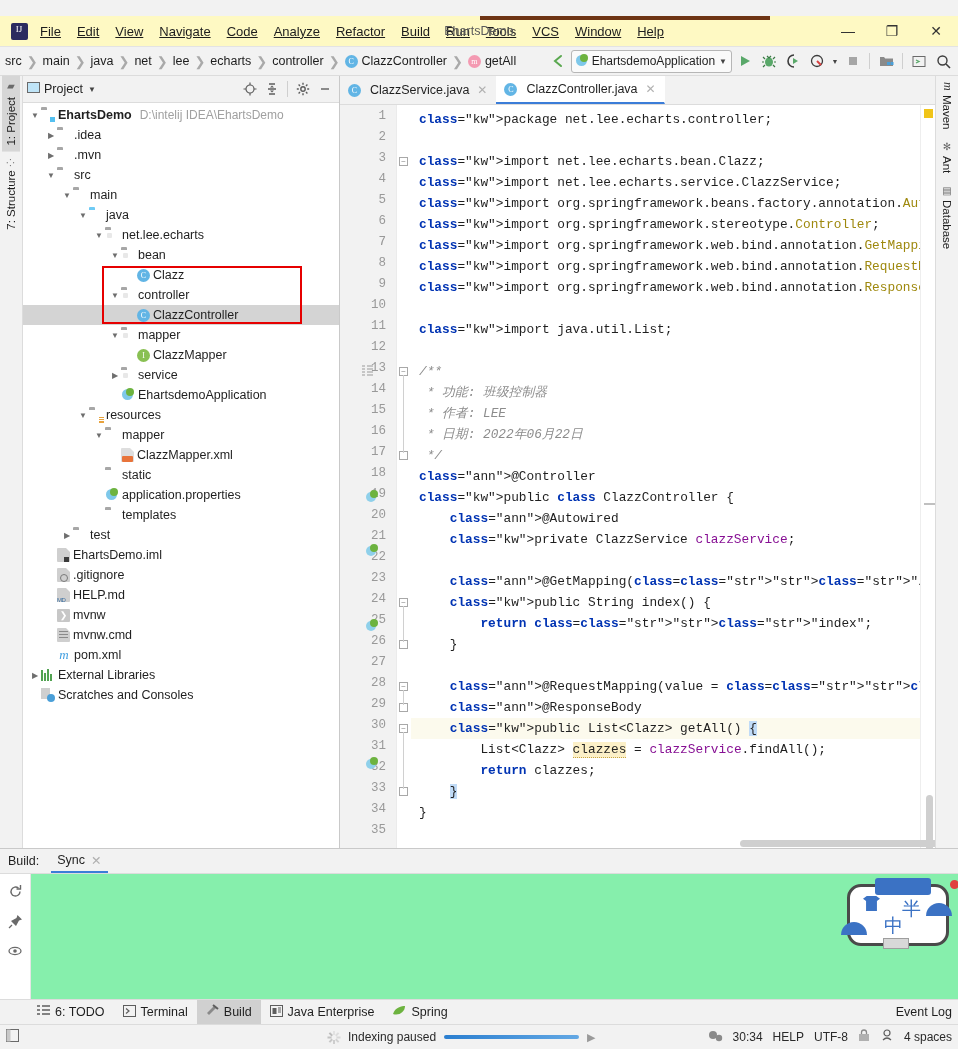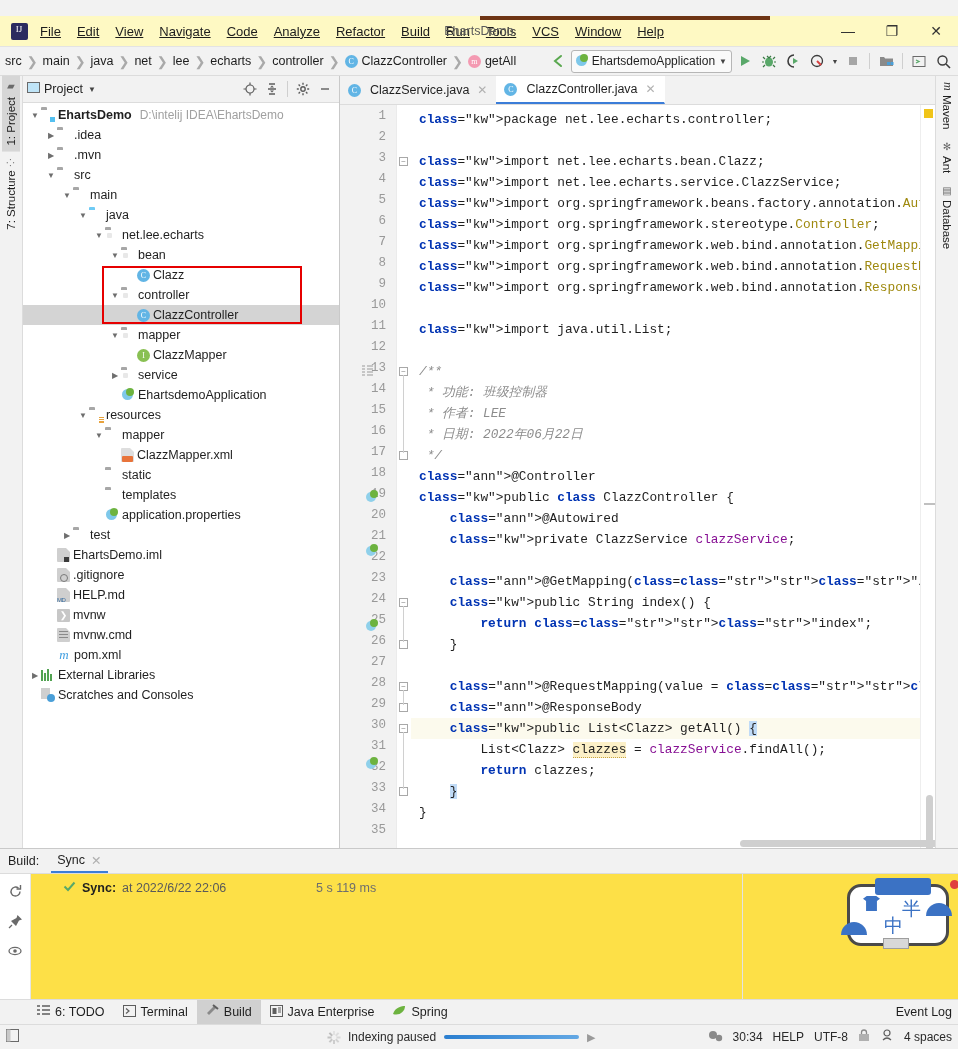--- a/index.html
+++ b/index.html
@@ -117,21 +117,21 @@
   .squig{border-bottom:1.5px dotted #c7a441;}
   .foldmark{position:absolute;left:2px;width:9px;height:9px;border:1px solid #a8a8a8;background:#fff;color:#8a8a8a;font-size:8px;line-height:7px;text-align:center;box-sizing:border-box;}
   .foldline{position:absolute;left:6px;width:1px;background:#d0d0d0;}
   .marker-col{width:14px;flex:none;background:#fff;position:relative;border-left:1px solid #eee;}
   .mk{position:absolute;right:2px;width:9px;height:9px;}
   .hscroll{position:absolute;left:60px;right:20px;bottom:0;height:8px;}
   .hscroll i{position:absolute;left:340px;width:390px;height:7px;background:#cfcfcf;border-radius:4px;display:block;}
   .vscroll{position:absolute;right:2px;width:7px;background:#cfcfcf;border-radius:4px;}
 
   
-  .buildpanel{height:150px;background:#fde047;border-top:1px solid #c9c9c9;display:flex;flex-direction:column;}
+  .buildpanel{height:150px;background:#86efac;border-top:1px solid #c9c9c9;display:flex;flex-direction:column;}
   .bp-head{height:24px;display:flex;align-items:center;background:#f2f2f2;border-bottom:1px solid #dcdcdc;padding-left:8px;gap:12px;}
   .bp-head .t{font-size:12.5px;}
   .bp-tab{display:flex;align-items:center;gap:6px;padding:3px 6px;border-bottom:2px solid #3b7dd8;font-size:12.5px;}
   .bp-body{flex:1;display:flex;min-height:0;}
   .bp-strip{width:30px;background:#fff;border-right:1px solid #e5e5e5;display:flex;flex-direction:column;align-items:center;gap:12px;padding-top:8px;}
   .bp-sico{width:18px;height:18px;color:#6a6a6a;display:flex;align-items:center;justify-content:center;font-size:13px;}
   .bp-tree{flex:1;padding:6px 0 0 32px;font-size:12.5px;border-right:1px solid #e3e3e3;position:relative;}
   .bp-right{width:215px;}
   .sync-row{display:flex;align-items:center;gap:6px;}
   .dur{position:absolute;left:285px;color:#6e6e6e;}
@@ -442,27 +442,27 @@
             <span class="fileico xmlr"></span>
             <span class="tlabel">ClazzMapper.xml</span>
           </div>
           <div class="trow" style="padding-left: 70px;">
             <span class="arrow"></span>
             <span class="ficon"><span class="folder"></span></span>
             <span class="tlabel">static</span>
           </div>
           <div class="trow" style="padding-left: 70px;">
             <span class="arrow"></span>
+            <span class="spring"></span>
+            <span class="tlabel">application.properties</span>
+          </div>
+          <div class="trow" style="padding-left: 70px;">
+            <span class="arrow"></span>
             <span class="ficon"><span class="folder"></span></span>
             <span class="tlabel">templates</span>
-          </div>
-          <div class="trow" style="padding-left: 70px;">
-            <span class="arrow"></span>
-            <span class="spring"></span>
-            <span class="tlabel">application.properties</span>
           </div>
           <div class="trow" style="padding-left: 38px;">
             <span class="arrow">▶</span>
             <span class="ficon"><span class="folder"></span></span>
             <span class="tlabel">test</span>
           </div>
           <div class="trow" style="padding-left: 22px;">
             <span class="arrow"></span>
             <span class="fileico iml"></span>
             <span class="tlabel">EhartsDemo.iml</span>
@@ -672,32 +672,20 @@
               <path d="M4 11 L1 14" stroke="#6a6a6a" stroke-width="1.3"></path>
             </svg>
         </div>
         <div class="bp-sico">
           <svg width="15" height="15" viewBox="0 0 15 15">
               <ellipse cx="7" cy="7" rx="6" ry="3.6" stroke="#6a6a6a" stroke-width="1.3" fill="none"></ellipse>
               <circle cx="7" cy="7" r="1.8" fill="#6a6a6a"></circle>
             </svg>
         </div>
       </div>
-      <div class="bp-tree">
-        <div class="sync-row">
-          <span>
-            <svg width="13" height="13" viewBox="0 0 13 13">
-                <path d="M1.5 6.5 L5 10 L11.5 2.5" stroke="#59a869" stroke-width="2" fill="none"></path>
-              </svg>
-          </span>
-          <span class="b">Sync:</span>
-          <span style="color:#5a5a5a;">at 2022/6/22 22:06</span>
-          <span class="dur">5 s 119 ms</span>
-        </div>
-      </div>
       <div class="bp-right"></div>
     </div>
   </div>
 
   <div class="tooltabs">
     <div class="tt">
       <span>
         <svg width="13" height="11" viewBox="0 0 13 11">
             <path d="M0 1h3M0 5h3M0 9h3" stroke="#5d5d5d" stroke-width="1.3"></path>
             <path d="M5 1h8M5 5h8M5 9h8" stroke="#5d5d5d" stroke-width="1.3"></path>

